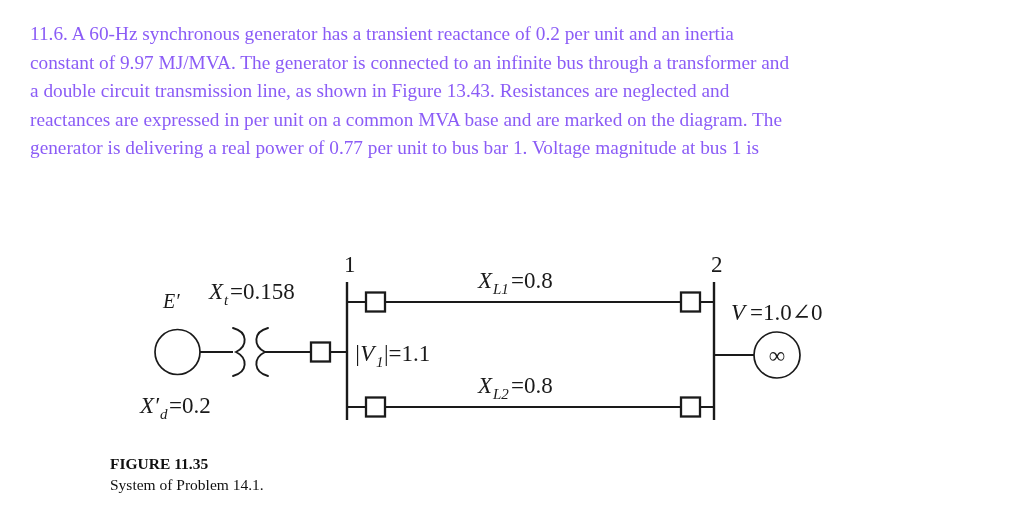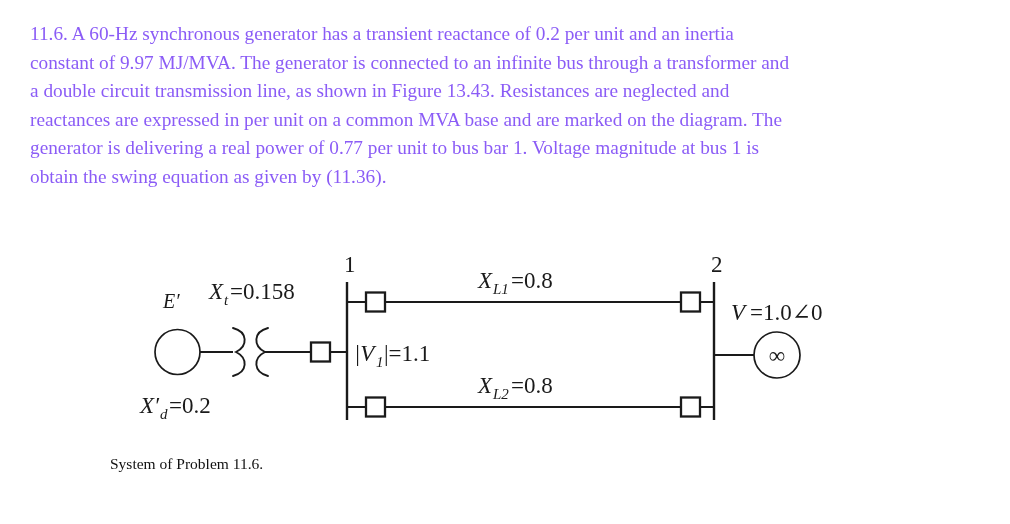--- a/index.html
+++ b/index.html
@@ -60,21 +60,20 @@
 </style>
 </head>
 <body>
 
 <div id="problem-text">
   <div>11.6. A 60-Hz synchronous generator has a transient reactance of 0.2 per unit and an inertia</div>
   <div>constant of 9.97 MJ/MVA. The generator is connected to an infinite bus through a transformer and</div>
   <div>a double circuit transmission line, as shown in Figure 13.43. Resistances are neglected and</div>
   <div>reactances are expressed in per unit on a common MVA base and are marked on the diagram. The</div>
   <div>generator is delivering a real power of 0.77 per unit to bus bar 1. Voltage magnitude at bus 1 is</div>
-  <div class="lastline">obtain the swing equation as given by (11.36).</div>
 </div>
 
 <div id="figure">
   <svg width="1010" height="216" viewBox="0 0 1010 216" xmlns="http://www.w3.org/2000/svg">
 
     <circle cx="177.5" cy="116" r="22.5" fill="#ffffff" stroke="#1a1a1a" stroke-width="1.7"></circle>
 
     <line x1="200" y1="116" x2="233" y2="116" stroke="#1a1a1a" stroke-width="2"></line>
 
     <path d="M 233 92 C 248 96, 248 110, 236 116 C 248 122, 248 136, 233 140" fill="none" stroke="#1a1a1a" stroke-width="1.9" stroke-linecap="round"></path>
@@ -143,14 +142,15 @@
 
     <g>
       <text x="731" y="84" font-family="Liberation Serif, DejaVu Serif, serif" font-style="italic" font-size="23" fill="#1a1a1a">V</text>
       <text x="750" y="84" font-family="Liberation Serif, DejaVu Serif, serif" font-size="23" fill="#1a1a1a">=1.0∠0</text>
     </g>
 
   </svg>
 </div>
 
 <div id="figure-caption">
-  <div>System of Problem 11.6.</div>
+  <div class="cap-title">FIGURE 11.35</div>
+  <div>System of Problem 14.1.</div>
 </div>
 
 </body></html>

